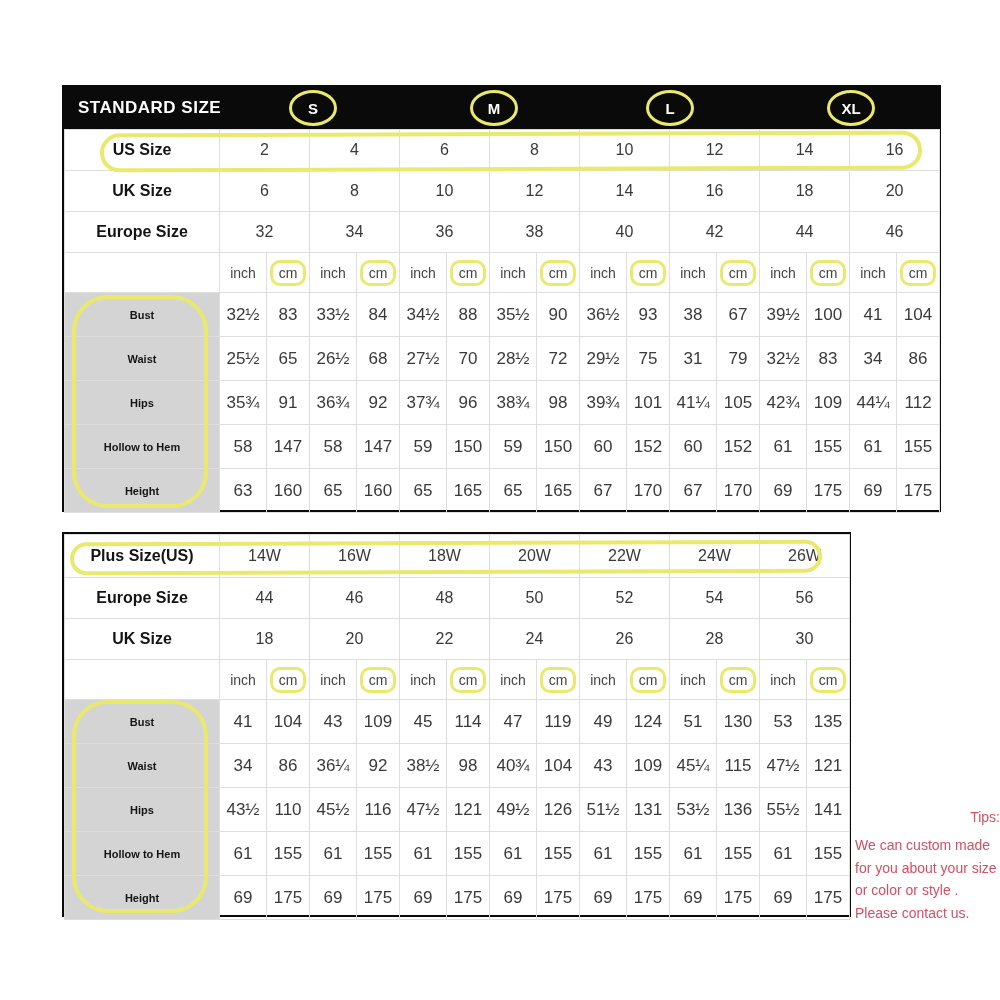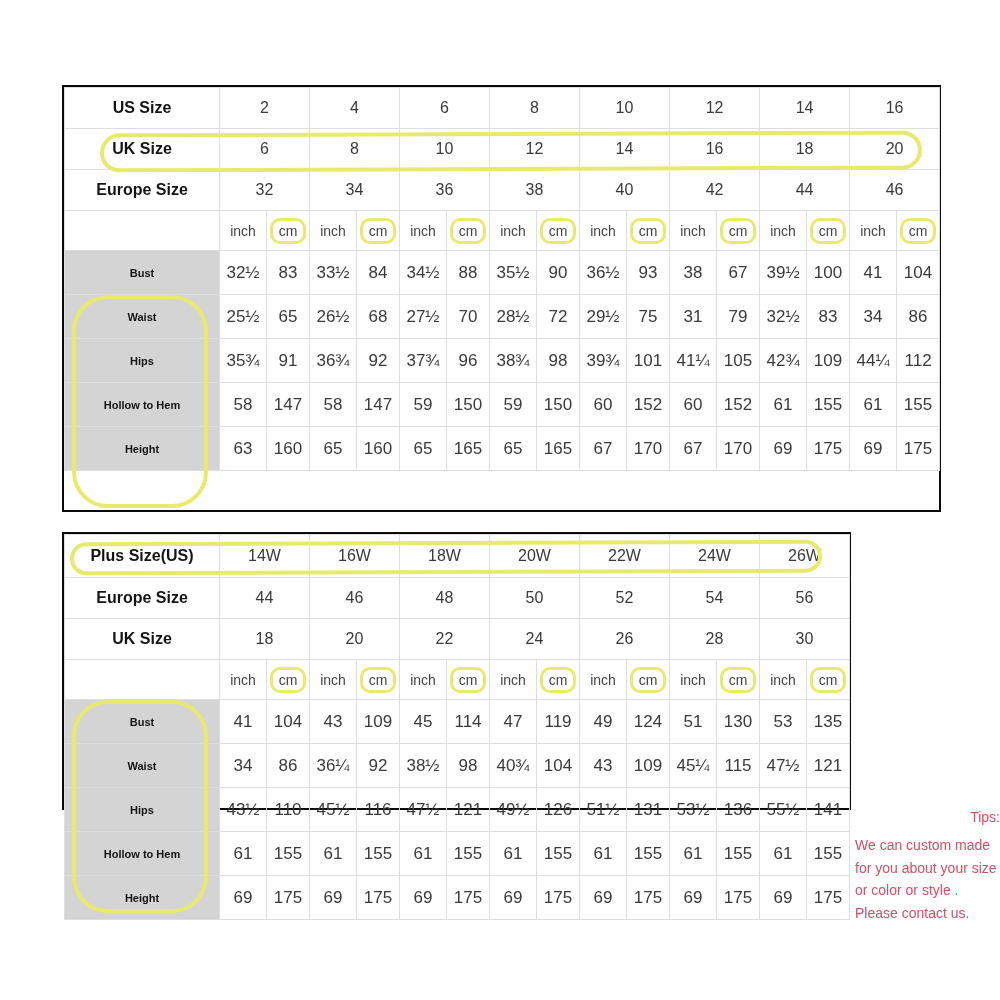--- a/index.html
+++ b/index.html
@@ -11,21 +11,21 @@
     --txt:#2b2b2b;
   }
   *{margin:0;padding:0;box-sizing:border-box;}
   body{
     width:1000px;height:1000px;background:#ffffff;
     font-family:"Liberation Sans","DejaVu Sans",sans-serif;
     position:relative;overflow:hidden;color:var(--txt);
   }
   .tbl-wrap{position:absolute;border:2px solid var(--black);background:#fff;}
   #standard-wrap{left:62px;top:85px;width:879px;height:427px;}
-  #plus-wrap{left:62px;top:532px;width:789px;height:278px;}
+  #plus-wrap{left:62px;top:532px;width:789px;height:385px;}
 
   
   .std-header{
     position:relative;height:42px;background:var(--black);
     display:flex;align-items:center;
   }
   .std-header .title{
     color:#fff;font-weight:bold;font-size:17px;letter-spacing:.5px;
     padding-left:14px;
   }
@@ -66,20 +66,35 @@
   .tips{
     position:absolute;left:855px;top:806px;width:145px;
     color:var(--tips);font-size:14px;line-height:1.6;
   }
   .tips .tips-heading{margin-bottom:6px;text-align:right;}
 </style>
 </head>
 <body>
 
 <div class="tbl-wrap" id="standard-wrap">
+  <div class="std-header">
+    <span class="title">STANDARD SIZE</span>
+    <span class="hdr-ellipse g0">
+        <span>S</span>
+      </span>
+    <span class="hdr-ellipse g1">
+        <span>M</span>
+      </span>
+    <span class="hdr-ellipse g2">
+        <span>L</span>
+      </span>
+    <span class="hdr-ellipse g3">
+        <span>XL</span>
+      </span>
+  </div>
   <div id="standard-table-host">
       <table>
         <colgroup>
           <col style="width: 155px;">
           <col style="width: 47px;">
           <col style="width: 43px;">
           <col style="width: 47px;">
           <col style="width: 43px;">
           <col style="width: 47px;">
           <col style="width: 43px;">

